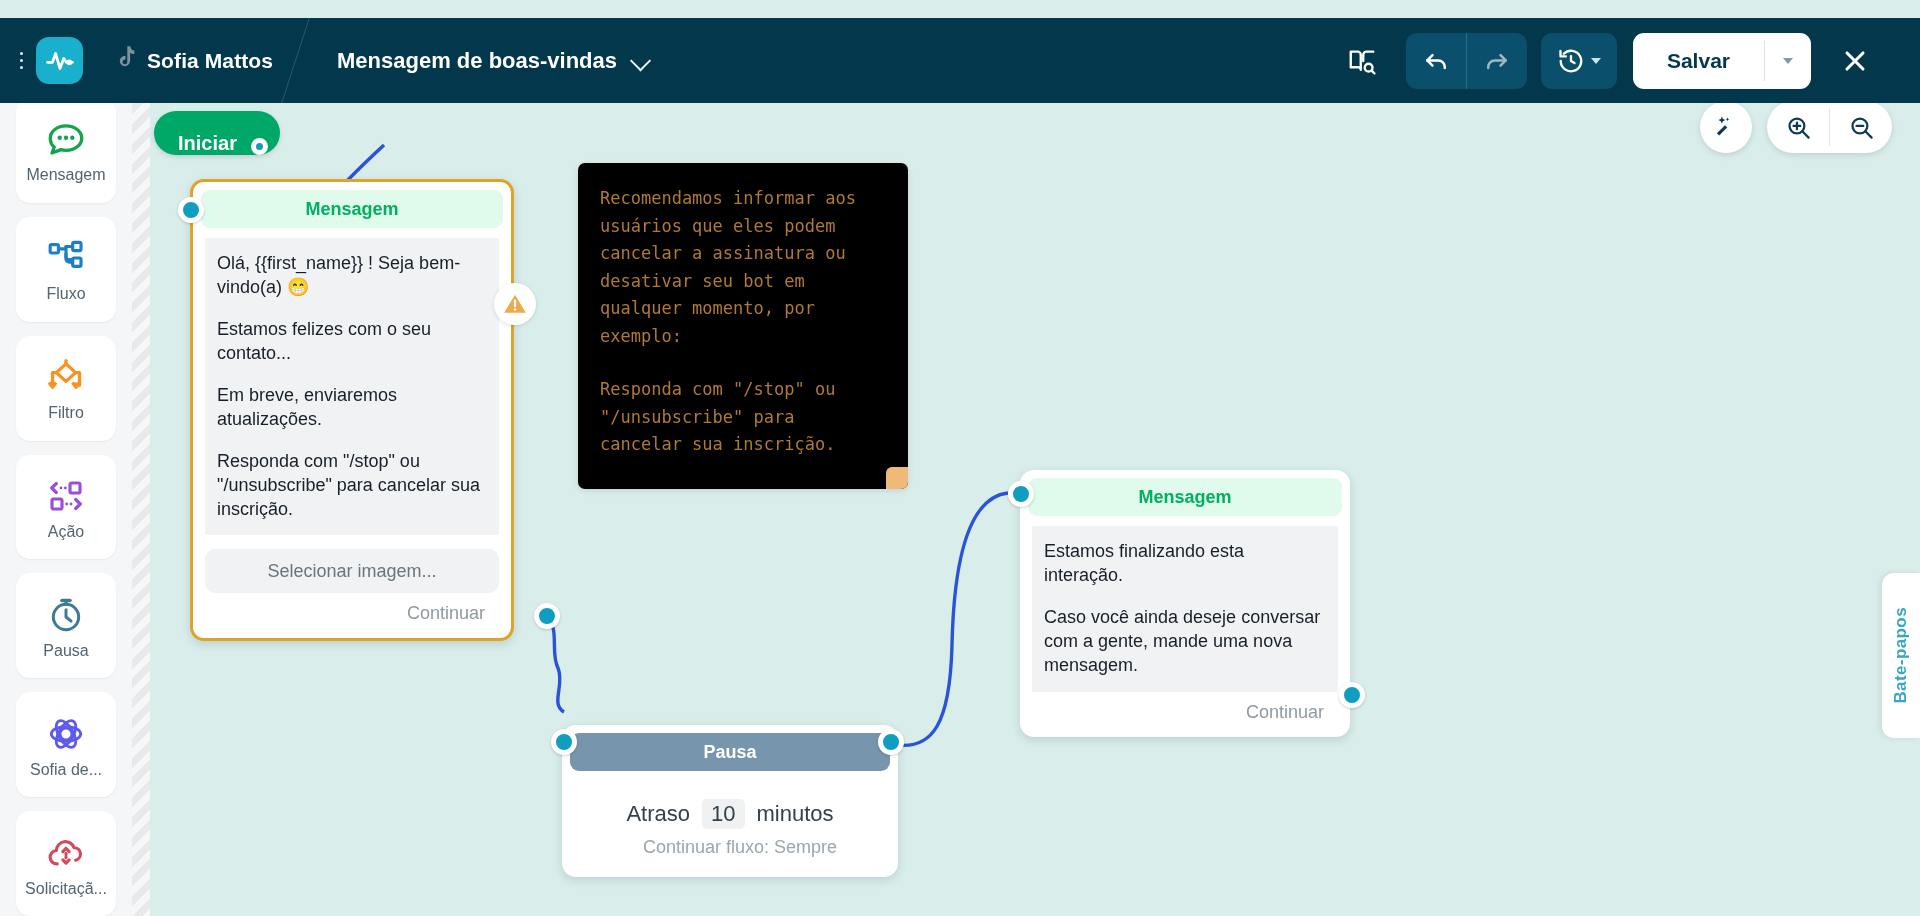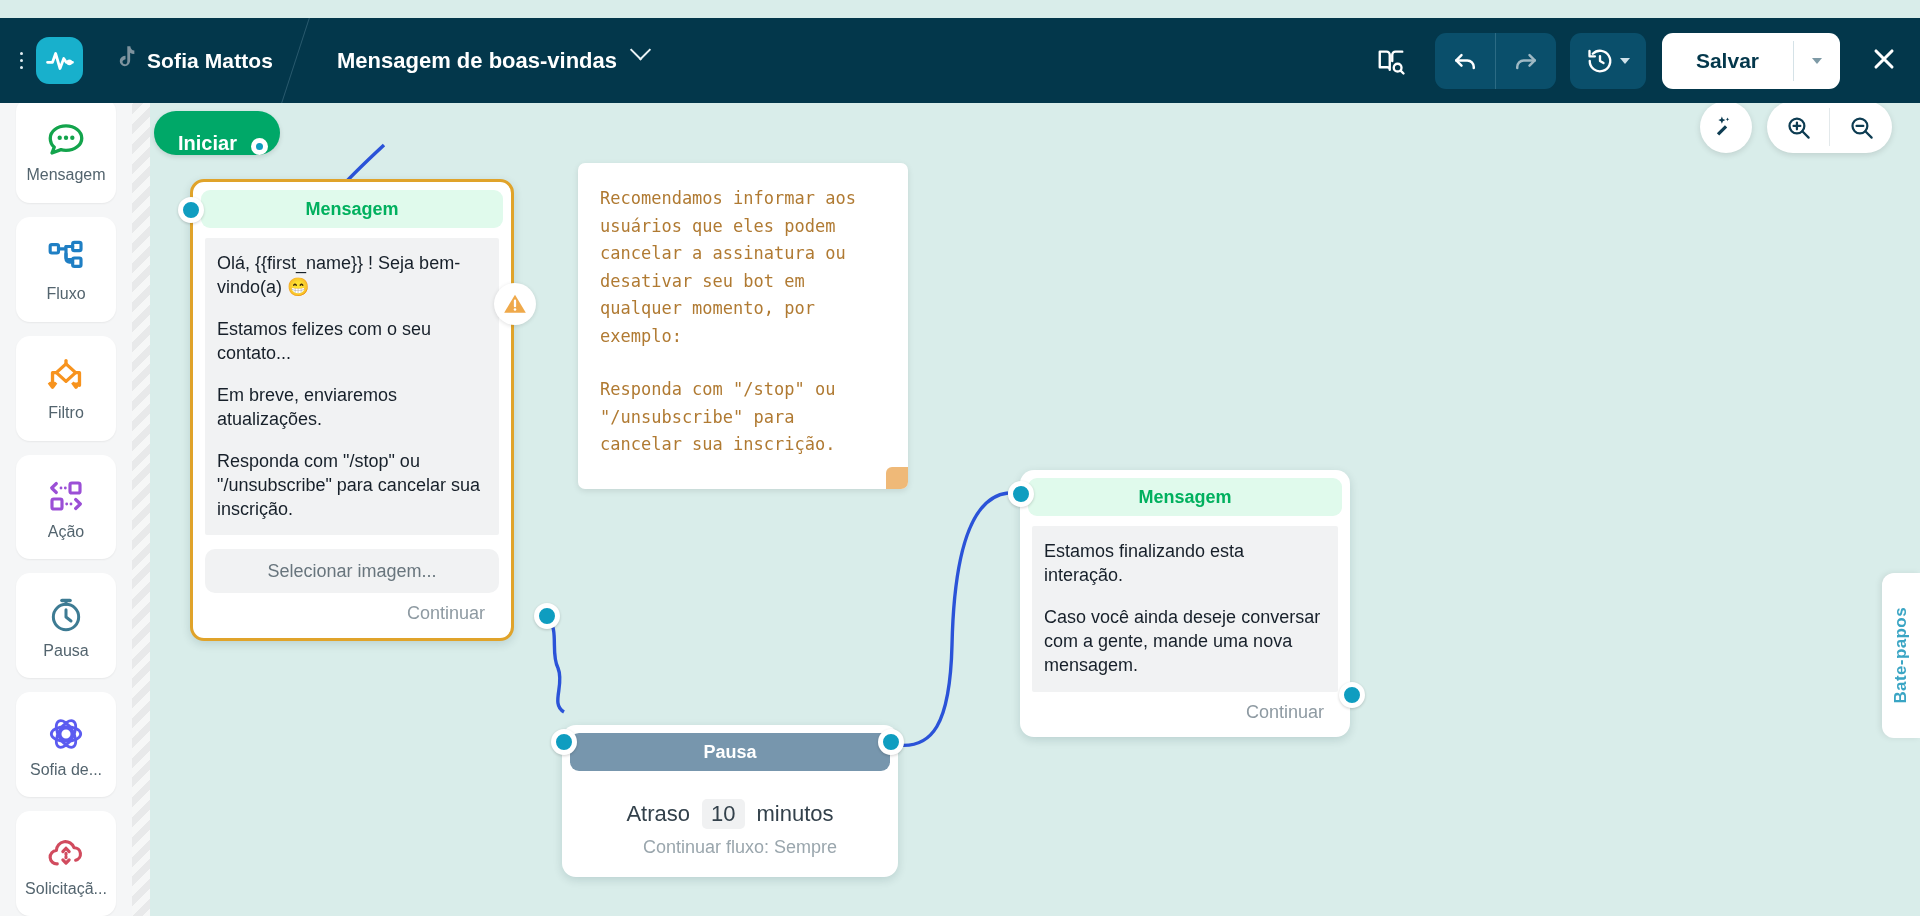--- a/index.html
+++ b/index.html
@@ -41,33 +41,33 @@
   }
   .bc-sep {
     width: 56px; height: 85px; position: relative; flex: none;
   }
   .bc-sep::after {
     content: ""; position: absolute; left: 22px; top: 0;
     width: 1px; height: 85px; background: #2a5a6e;
     transform: skewX(-18deg);
   }
   .flow-title {
-    display: flex; align-items: flex-start; gap: 16px;
+    display: flex; align-items: flex-end; gap: 16px;
     margin-left: 8px; cursor: pointer;
   }
   .flow-title .t {
     color: #fff; font-size: 22px; font-weight: bold;
   }
   .chev-d {
     width: 15px; height: 15px; border-right: 2.6px solid #e9f2f5;
     border-bottom: 2.6px solid #e9f2f5; transform: rotate(45deg) translate(-4px,-4px);
   }
   .header-right {
-    margin-left: auto; display: flex; align-items: flex-start; gap: 0;
-    padding-right: 10px;
+    margin-left: auto; display: flex; align-items: center; gap: 0;
+    padding-right: 39px;
   }
   .hicon-plain {
     width: 56px; height: 56px; display:flex; align-items:center; justify-content:center;
     cursor: pointer; margin-right: 16px;
   }
   .btn-group {
     display: flex; align-items: stretch; background: #0a4f6b;
     border-radius: 11px; height: 56px; overflow: hidden; margin-right: 14px;
   }
   .btn-group > div {
@@ -203,21 +203,21 @@
   }
   .pause-val {
     background: #f0f1f2; border-radius: 5px; padding: 2px 9px; color: #33414b;
   }
   .pause-sub {
     text-align: center; font-size: 18px; color: #9aa6ad; margin-top: 8px; padding-left: 20px;
   }
 
   
   .sticky {
-    position: absolute; background: #ffffff; border-radius: 7px;
+    position: absolute; background: #000000; border-radius: 7px;
     z-index: 9; box-shadow: 0 2px 6px rgba(0,0,0,.10);
     padding: 22px 22px 18px 22px;
     font-family: "DejaVu Sans Mono", monospace;
     font-size: 17px; line-height: 1.62; color: #b07a32;
     overflow: hidden;
   }
   .sticky p { margin: 0; }
   .sticky .gap { height: 26px; }
   .sticky-fold {
     position: absolute; right: 0; bottom: 0; width: 22px; height: 22px;

